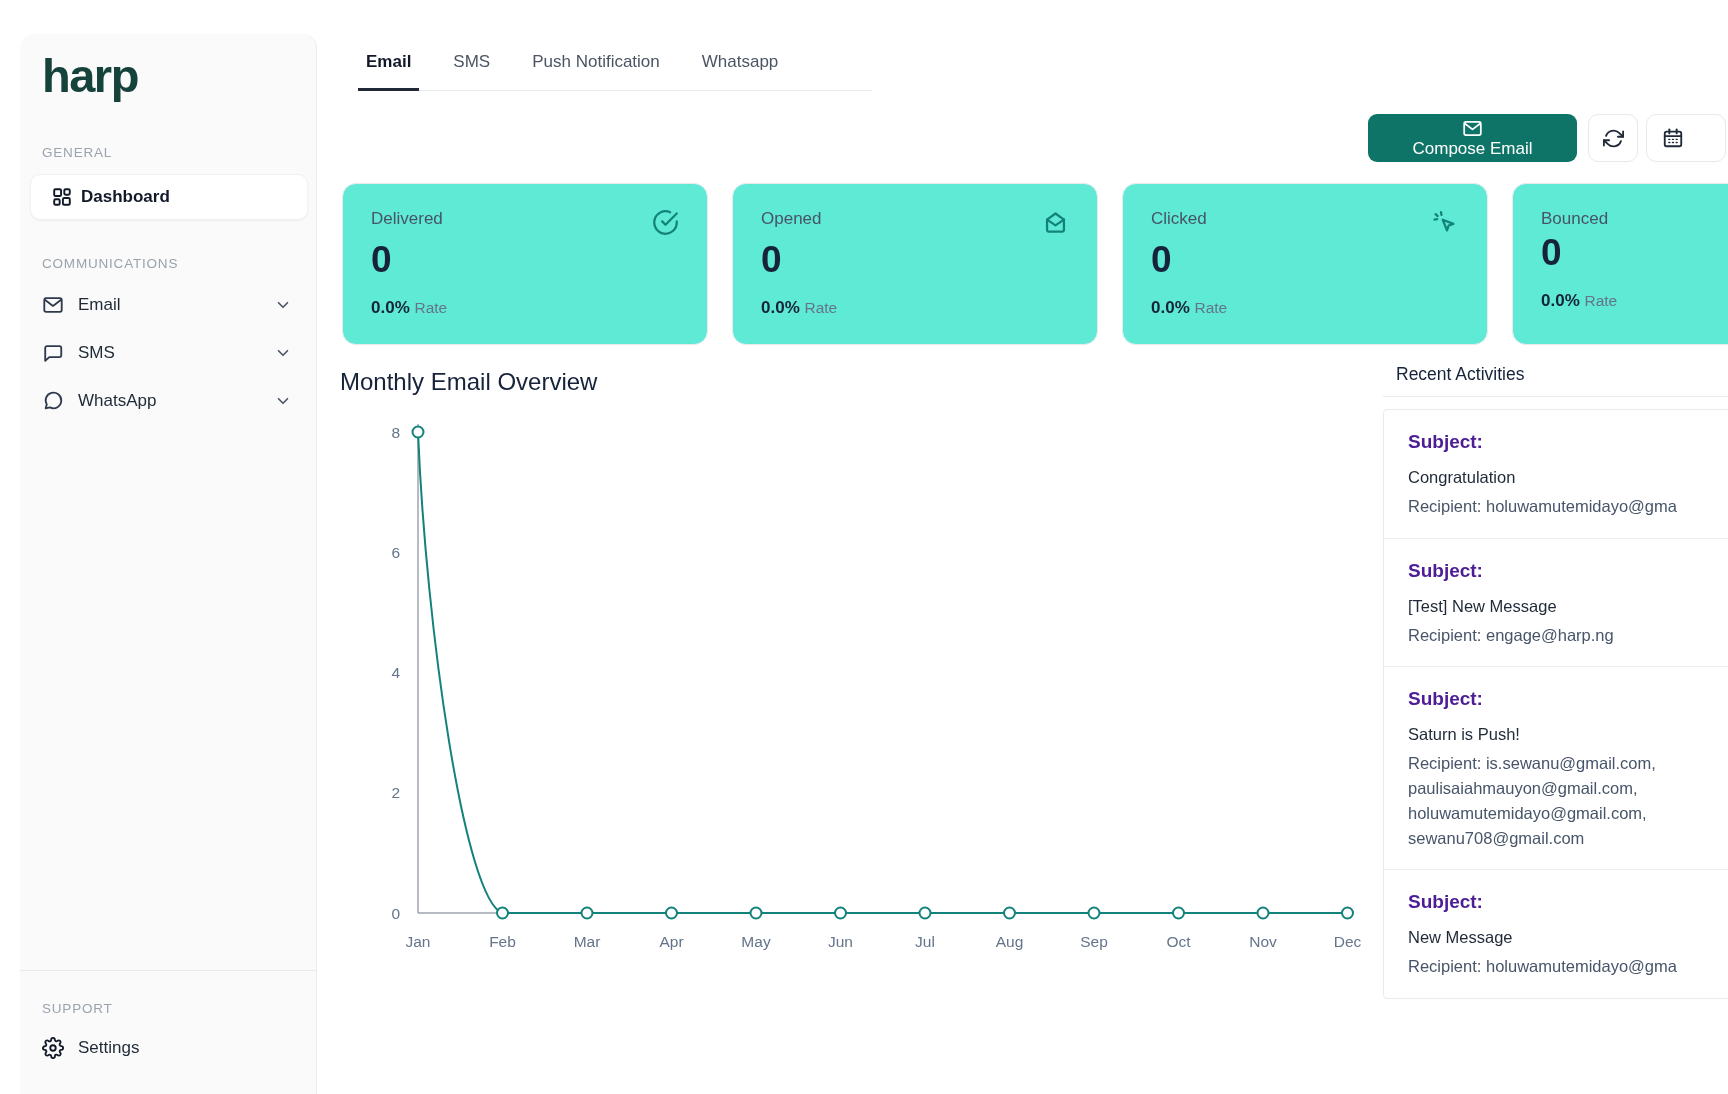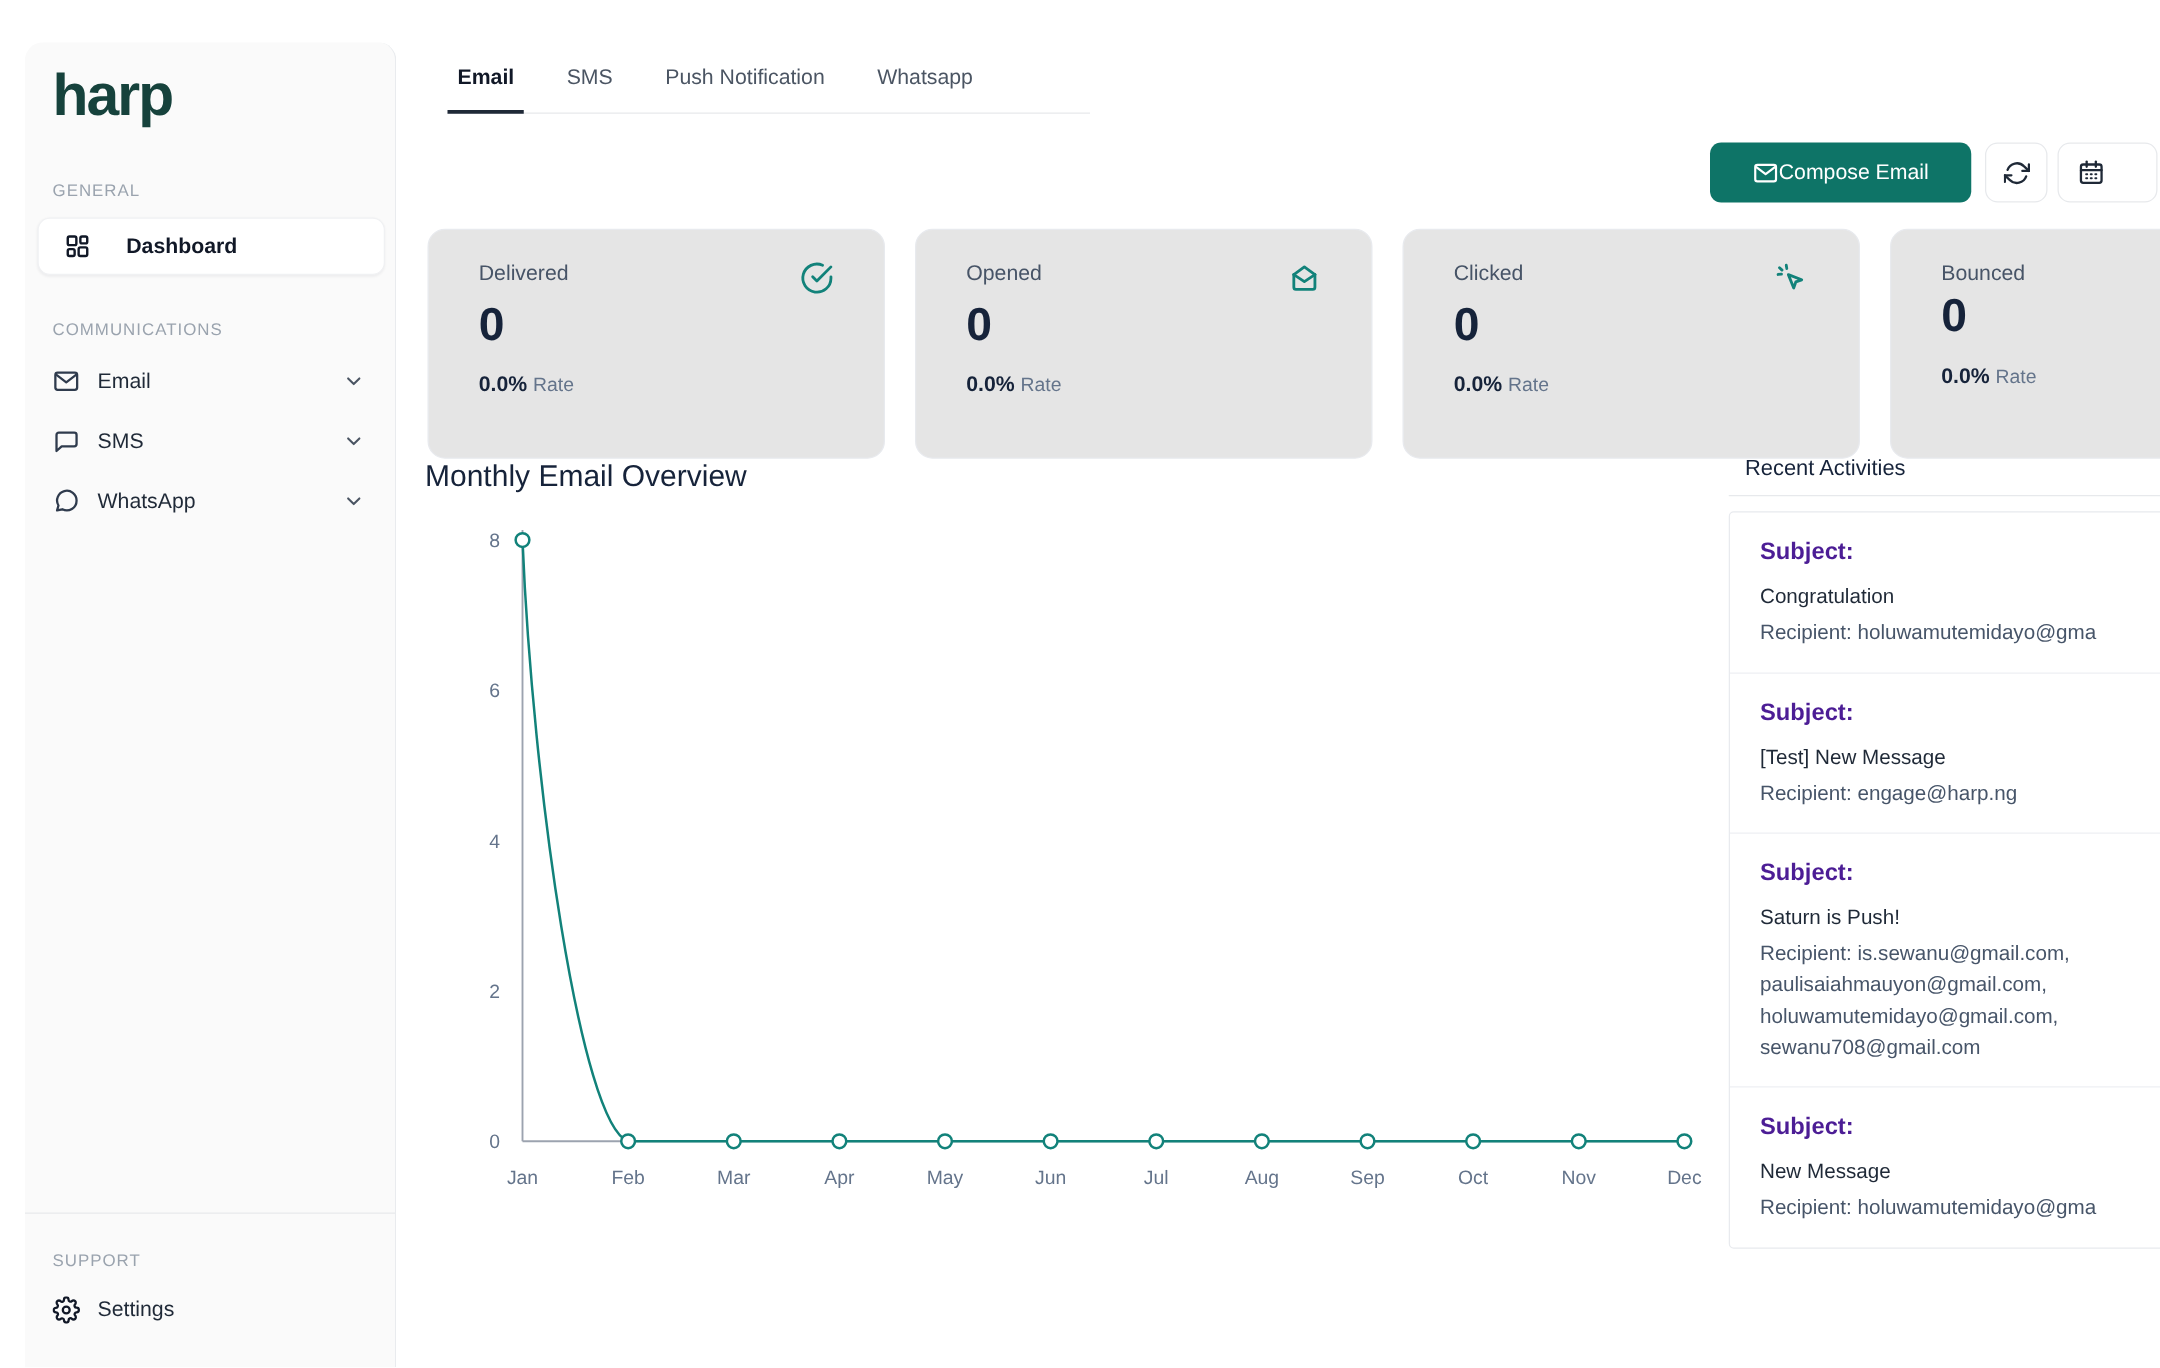--- a/index.html
+++ b/index.html
@@ -14,21 +14,21 @@
     border-radius: 14px 14px 0 0; display: flex; flex-direction: column;
   }
   .logo { margin: 18px 0 0 22px; font-size: 47px; font-weight: 700; color: #16423c; letter-spacing: -1.5px; line-height: 1; }
   .section-label { margin: 0 0 0 22px; font-size: 13.5px; font-weight: 500; letter-spacing: 0.8px; color: #9aa3ae; }
   .sl-general { margin-top: 46px; }
   .sl-comms { margin-top: 36px; }
   .sl-support { margin-top: 30px; }
   .nav-card {
     margin: 14px 8px 0 10px; height: 46px; background: #ffffff; border-radius: 10px;
     border: 1px solid #f0f1f3; box-shadow: 0 1px 2px rgba(16,24,40,.05);
-    display: flex; align-items: center; gap: 28px; padding: 0 14px 0 20px; cursor: pointer;
+    display: flex; align-items: center; gap: 8px; padding: 0 14px 0 20px; cursor: pointer;
   }
   .nav-card .nav-label { font-size: 17px; font-weight: 700; color: #111827; }
   .nav-item {
     height: 48px; display: flex; align-items: center; gap: 14px;
     padding: 0 24px 0 22px; cursor: pointer;
   }
   .nav-item .nav-label { font-size: 17px; color: #1f2937; }
   .nav-item .chev { margin-left: auto; display: flex; }
   .nav-group { margin-top: 10px; }
   .sidebar-spacer { flex: 1; }
@@ -45,35 +45,35 @@
     padding: 0 8px 14px 8px; font-size: 17px; color: #4b5563; cursor: pointer;
     border-bottom: 3px solid transparent; margin-bottom: -1px; line-height: 24px;
   }
   .tab.active { color: #111827; font-weight: 700; border-bottom-color: #1f2937; }
 
   
   .btn-compose {
     position: absolute; left: 1368px; top: 114px; width: 209px; height: 48px;
     background: #0e7467; color: #fff; border: none; border-radius: 9px;
     display: flex; align-items: center; justify-content: center; 
-    font-size: 17px; font-weight: 500; font-family: inherit; cursor: pointer;
+    font-size: 17px; font-weight: 500; font-family: inherit; cursor: pointer; flex-direction: column;
   }
   .btn-icon {
     position: absolute; top: 114px; height: 48px; background: #fff;
     border: 1px solid #e7e9ec; border-radius: 10px; display: flex; align-items: center;
     cursor: pointer;
   }
   .btn-refresh { left: 1588px; width: 50px; justify-content: center; }
   .btn-calendar { left: 1646px; width: 80px; justify-content: flex-start; padding-left: 15px; }
 
   
   .cards { position: absolute; left: 342px; top: 183px; display: flex; gap: 24px; }
   .card {
-    width: 366px; height: 184px; background: #e5e5e5; border: 1px solid #e8eaee;
-    border-radius: 14px; padding: 25px 40px;
+    width: 366px; height: 162px; background: #5eead4; border: 1px solid #e8eaee;
+    border-radius: 14px; padding: 25px 28px;
   }
   .card-top { display: flex; align-items: flex-start; justify-content: space-between; }
   .card-label { font-size: 17px; color: #475467; }
   .card-value { margin-top: 4px; font-size: 37px; font-weight: 700; color: #16233a; line-height: 1.1; }
   .card-rate { margin-top: 17px; font-size: 17px; }
   .card-rate .rate-val { font-weight: 700; color: #16233a; }
   .card-rate .rate-cap { font-size: 15.5px; color: #64748b; }
 
   
   .chart-title { position: absolute; left: 340px; top: 368px; font-size: 24px; font-weight: 400; color: #16233a; }

